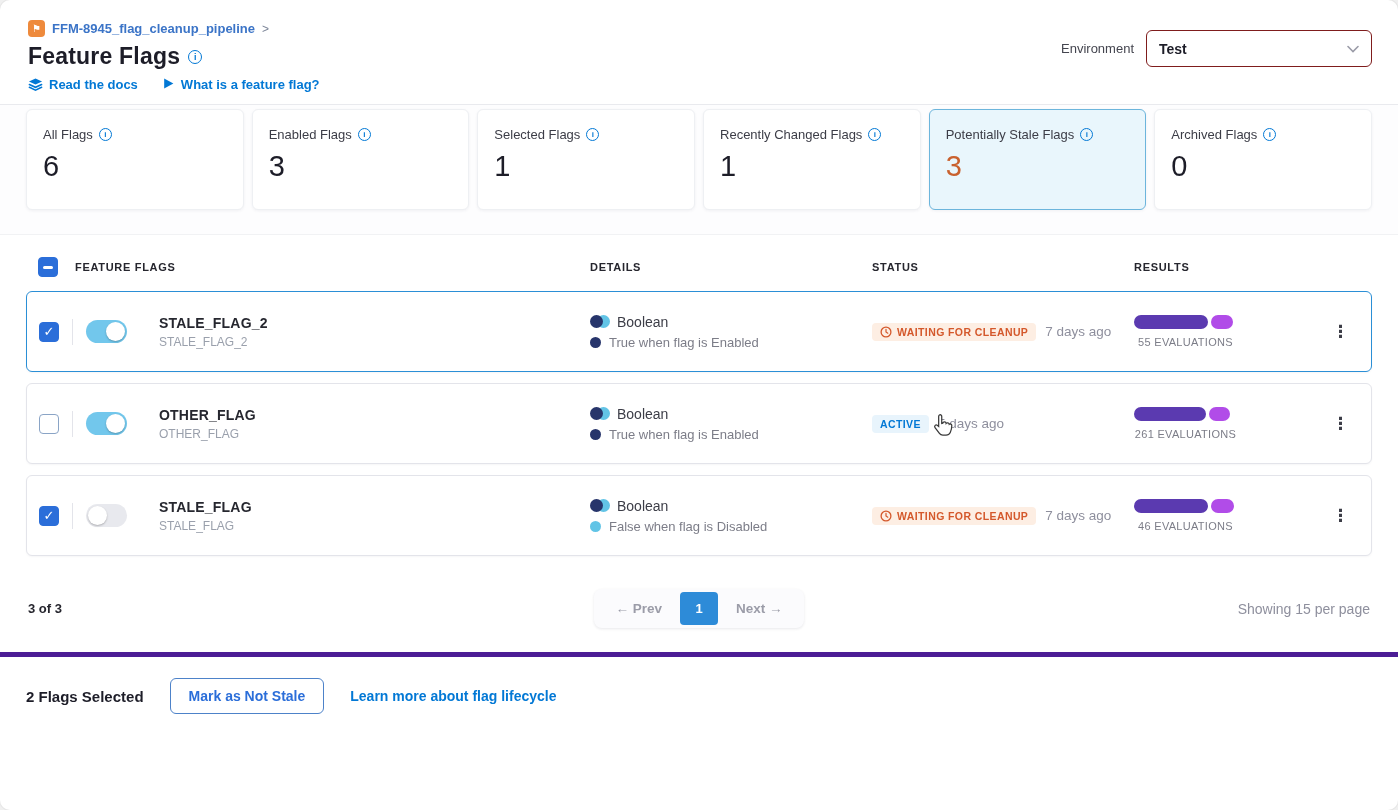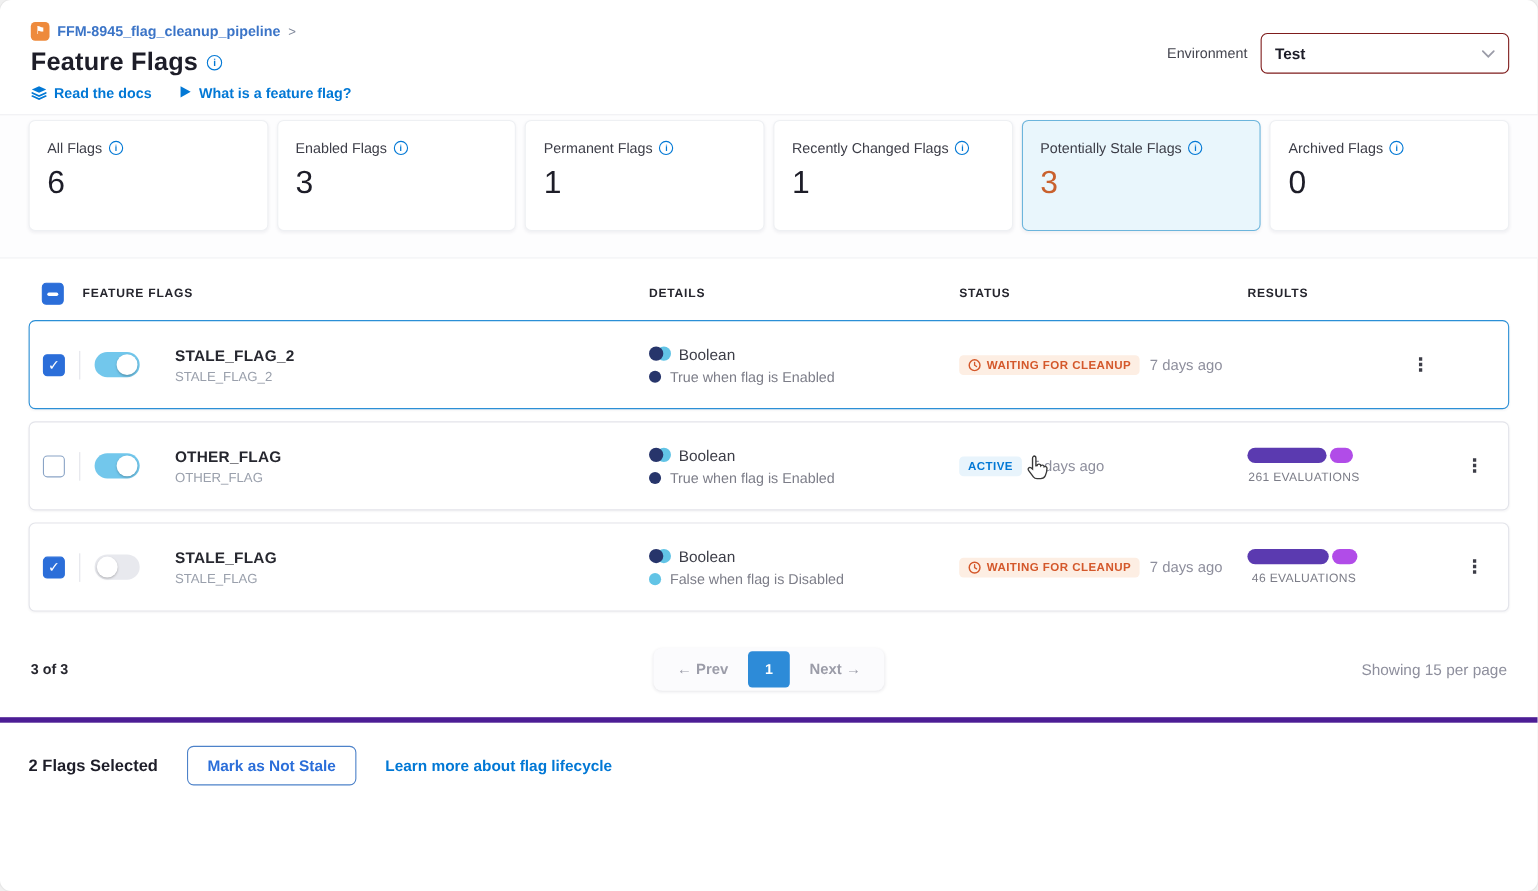--- a/index.html
+++ b/index.html
@@ -176,21 +176,21 @@
   <div class="card">
     <div class="card-lrow">
       <span class="card-label">Enabled Flags</span>
       <i class="info-ic">i</i>
     </div>
     <div class="card-value">3</div>
   </div>
 
   <div class="card">
     <div class="card-lrow">
-      <span class="card-label">Permanent Flags</span>
+      <span class="card-label">Selected Flags</span>
       <i class="info-ic">i</i>
     </div>
     <div class="card-value">1</div>
   </div>
 
   <div class="card">
     <div class="card-lrow">
       <span class="card-label">Recently Changed Flags</span>
       <i class="info-ic">i</i>
     </div>
@@ -251,20 +251,27 @@
     <div class="statuscell">
       <span class="badge stale">
         <svg width="12" height="12" viewBox="0 0 12 12">
                 <circle cx="6" cy="6" r="4.9" stroke="currentColor" stroke-width="1.3" fill="none"></circle>
                 <path d="M6 3.4 V6 l1.8 1.2" stroke="currentColor" stroke-width="1.2" fill="none" stroke-linecap="round"></path>
               </svg>
         <span>WAITING FOR CLEANUP</span>
       </span>
       <span class="when">7 days ago</span>
     </div>
+    <div class="resultcell">
+      <div class="bartrack">
+        <span class="bar1" style="width: 72%;"></span>
+        <span class="bar2" style="width: 21%;"></span>
+      </div>
+      <span class="evals">55 EVALUATIONS</span>
+    </div>
     <span class="kebab">⋮</span>
   </div>
 
   <div class="frow">
     <div class="rc1">
       <span class="cb"></span>
       <span class="vdiv"></span>
       <span class="toggle on">
               <span class="knob"></span>
             </span>

